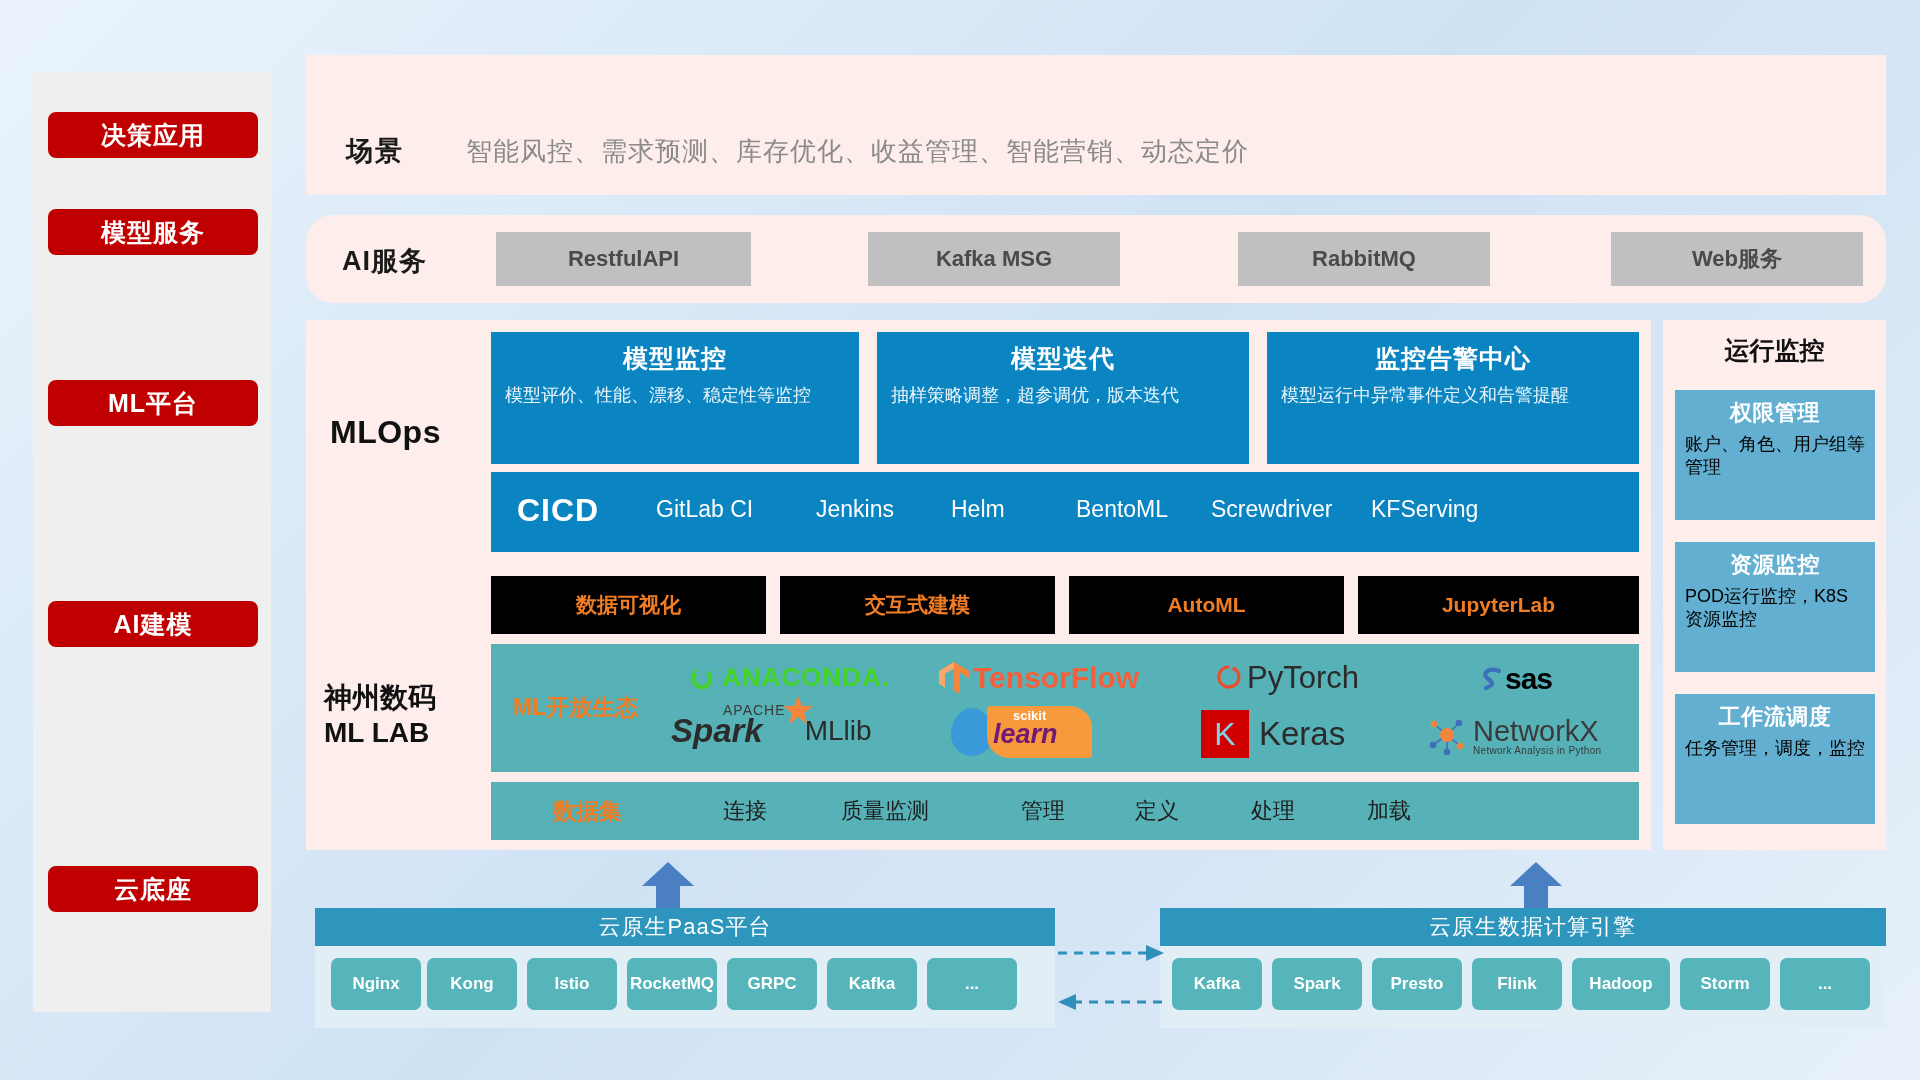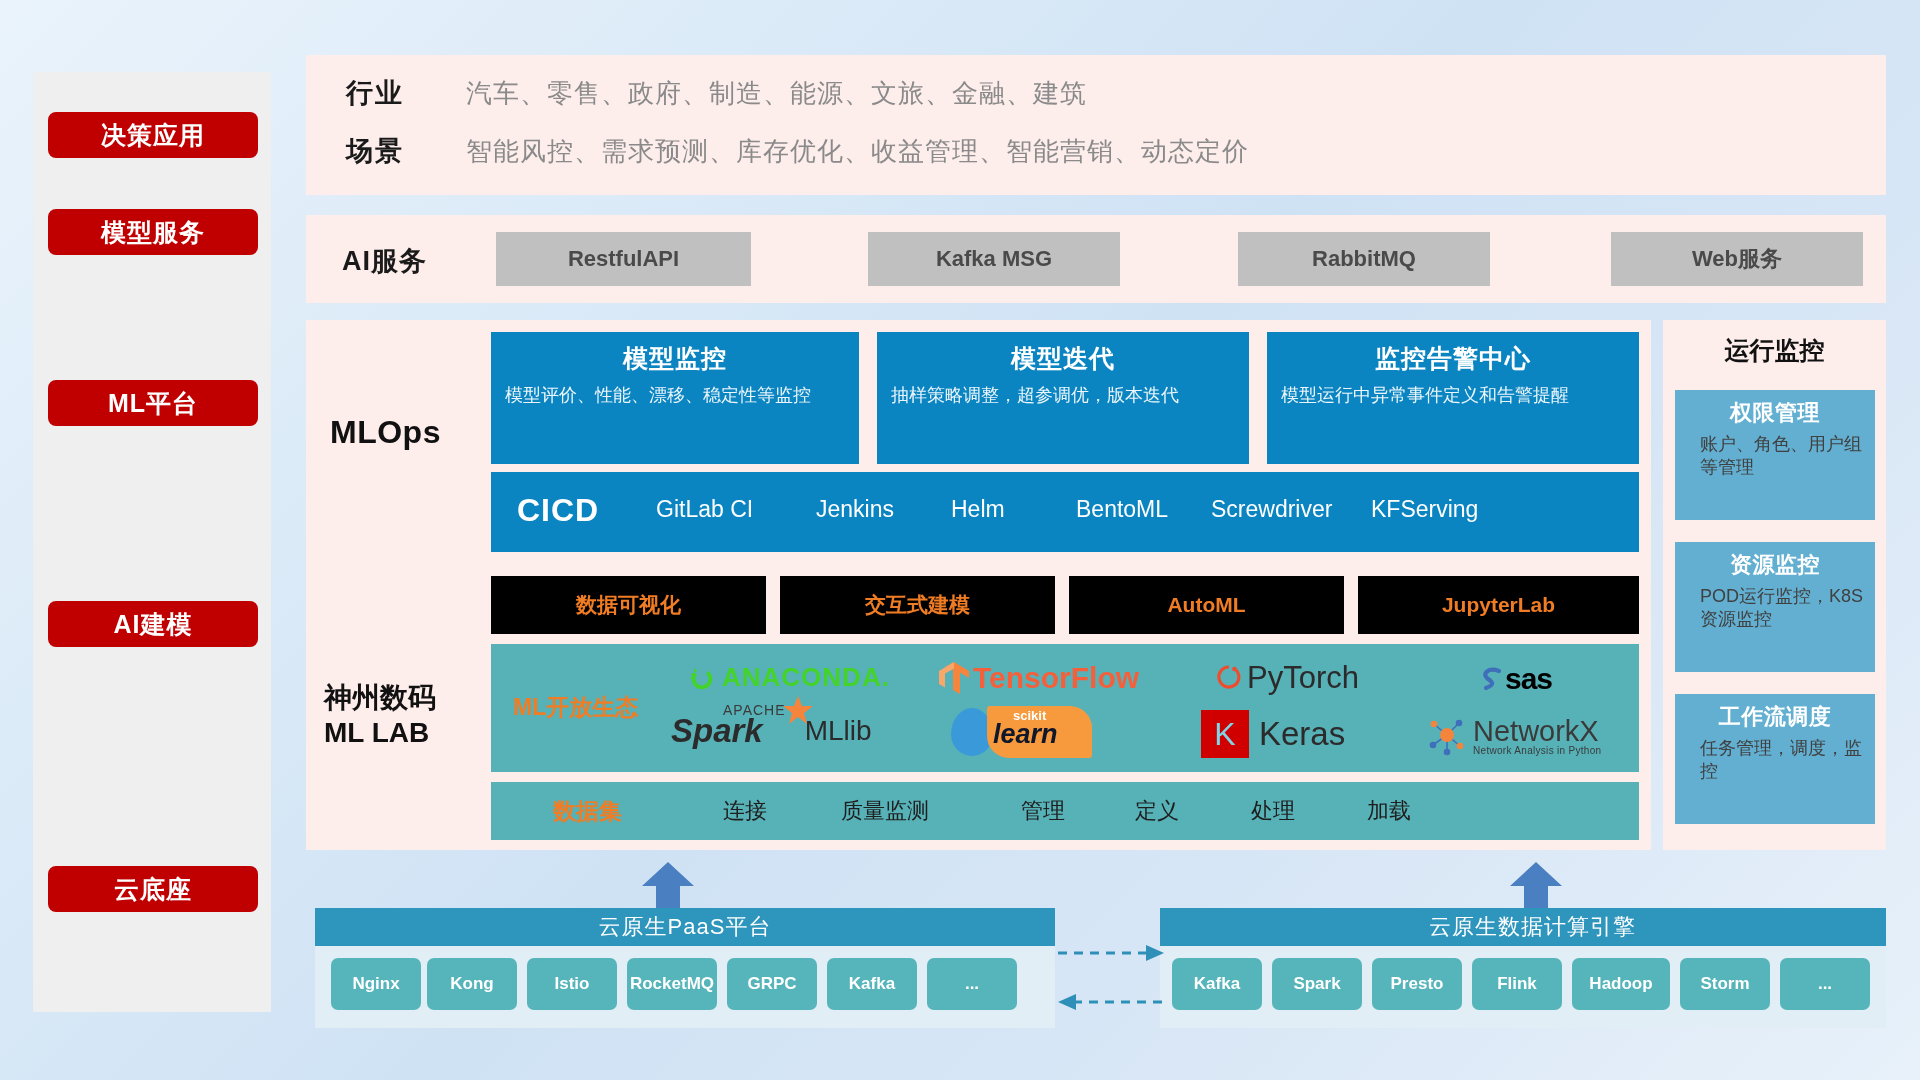--- a/index.html
+++ b/index.html
@@ -30,21 +30,21 @@
   
   #row-apps { left: 306px; top: 55px; width: 1580px; height: 140px; }
   .apps-line { position: absolute; display: flex; align-items: center; }
   .apps-key {
     font-size: 27px; font-weight: bold; color: #1a1a1a;
     width: 120px; text-align: left; letter-spacing: 2px;
   }
   .apps-val { font-size: 26px; color: #8a8a8a; letter-spacing: 1px; }
 
   
-  #row-aisvc { left: 306px; top: 215px; width: 1580px; height: 88px; }
+  #row-aisvc { left: 306px; top: 215px; width: 1580px; height: 88px; border-radius: 27px; }
   #aisvc-label {
     position: absolute; left: 36px; top: 28px;
     font-size: 27px; font-weight: bold; color: #1a1a1a; letter-spacing: 1px;
   }
   .gray-pill {
     position: absolute; top: 17px; height: 54px;
     background: #c0c0c0; color: #4a4a4a;
     font-size: 22px; font-weight: bold;
     display: flex; align-items: center; justify-content: center;
   }
@@ -113,21 +113,21 @@
     text-align: center; font-size: 25px; font-weight: bold; color: #111;
   }
   .mon-card {
     position: absolute; left: 12px; width: 200px;
     background: #62afd1; color: #fff; padding: 8px 10px 0 10px;
   }
   .mon-card .mc-title {
     font-size: 22px; font-weight: bold; text-align: center;
     margin-bottom: 5px; letter-spacing: 0.5px;
   }
-  .mon-card .mc-desc { font-size: 18px; line-height: 1.3; color: #404040; margin-left: 15px; }
+  .mon-card .mc-desc { font-size: 18px; line-height: 1.3; color: #000000; }
 
   
   .cloud-block { position: absolute; background: #e2eef5; }
   .cloud-head {
     position: absolute; height: 38px; background: #2e95bd;
     color: #fff; font-size: 22px;
     display: flex; align-items: center; justify-content: center; letter-spacing: 1px;
   }
   .cloud-chip {
     position: absolute; height: 52px; border-radius: 7px;
@@ -156,24 +156,20 @@
     </div>
   <div class="rail-chip" style="top:529px">
       <span>AI建模</span>
     </div>
   <div class="rail-chip" style="top:794px">
       <span>云底座</span>
     </div>
 </div>
 
 <div id="row-apps" class="pink-panel">
-  <div class="apps-line" style="left:40px; top:20px;">
-    <span class="apps-key">行业</span>
-    <span class="apps-val">汽车、零售、政府、制造、能源、文旅、金融、建筑</span>
-  </div>
   <div class="apps-line" style="left:40px; top:78px;">
     <span class="apps-key">场景</span>
     <span class="apps-val">智能风控、需求预测、库存优化、收益管理、智能营销、动态定价</span>
   </div>
 </div>
 
 <div id="row-aisvc" class="pink-panel">
   <div id="aisvc-label">AI服务</div>
   <div class="gray-pill" style="left:190px; width:255px;">RestfulAPI</div>
   <div class="gray-pill" style="left:562px; width:252px;">Kafka MSG</div>
@@ -255,21 +251,21 @@
       <svg width="34" height="34" viewBox="0 0 34 34" style="position:absolute; left:110px; top:-18px;">
         <polygon points="17,2 21,12 32,12 23,19 26,30 17,23 8,30 11,19 2,12 13,12" fill="#f5843c"></polygon>
       </svg>
       <span class="lg-txt" style="font-size:28px; color:#2b2b2b; font-weight:normal; margin-left:42px;">MLlib</span>
     </div>
 
     <div class="logo" style="left:460px; top:62px;">
       <div style="width:42px; height:48px; border-radius:50%/55% 55% 45% 45%; background:#3a9ad9;"></div>
       <div style="position:relative; margin-left:-6px; width:105px; height:52px; background:#f79a3e; border-radius:3px 22px 3px 22px;">
         <span style="position:absolute; left:26px; top:2px; font-size:13px; color:#fff; font-weight:bold;">scikit</span>
-        <span style="position:absolute; left:6px; top:13px; font-size:27px; color:#0f172a; font-style:italic; font-weight:bold;">learn</span>
+        <span style="position:absolute; left:6px; top:13px; font-size:27px; color:#701a75; font-style:italic; font-weight:bold;">learn</span>
       </div>
     </div>
 
     <div class="logo" style="left:710px; top:66px;">
       <div style="width:48px; height:48px; background:#d00000; display:flex; align-items:center; justify-content:center;">
         <span style="font-size:32px; color:#7fd4e8; font-weight:normal;">K</span>
       </div>
       <span class="lg-txt" style="font-size:33px; color:#2b2b2b; font-weight:normal; margin-left:10px;">Keras</span>
     </div>
 

